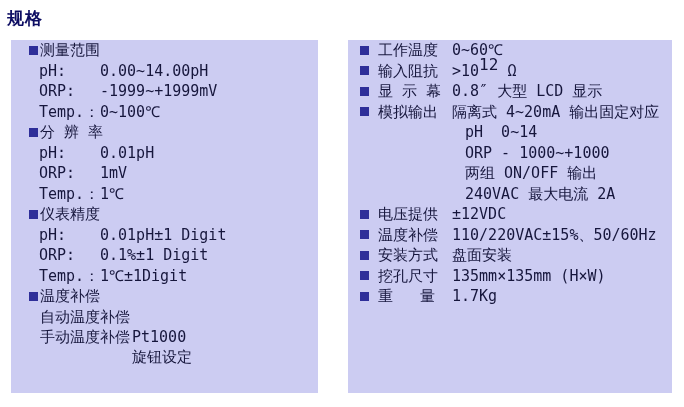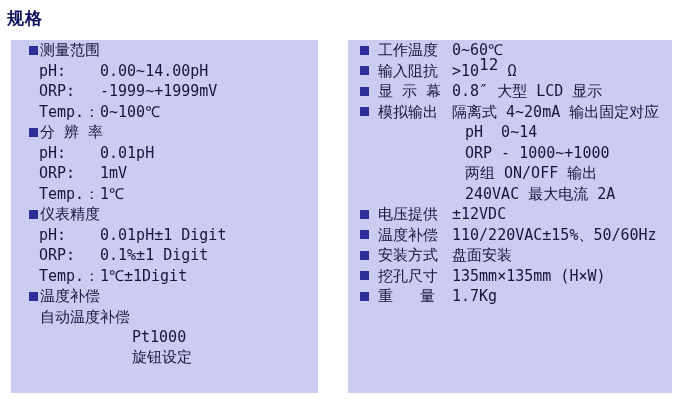--- a/index.html
+++ b/index.html
@@ -40,21 +40,21 @@
       <div class="row row-section"><span class="bullet-sq"></span><span class="abs sec-label">分 辨 率</span></div>
       <div class="row row-kv"><span class="abs key">pH:</span><span class="abs val">0.01pH</span></div>
       <div class="row row-kv"><span class="abs key">ORP:</span><span class="abs val">1mV</span></div>
       <div class="row row-kv"><span class="abs key">Temp.：</span><span class="abs val">1℃</span></div>
       <div class="row row-section"><span class="bullet-sq"></span><span class="abs sec-label">仪表精度</span></div>
       <div class="row row-kv"><span class="abs key">pH:</span><span class="abs val">0.01pH±1 Digit</span></div>
       <div class="row row-kv"><span class="abs key">ORP:</span><span class="abs val">0.1%±1 Digit</span></div>
       <div class="row row-kv"><span class="abs key">Temp.：</span><span class="abs val">1℃±1Digit</span></div>
       <div class="row row-section"><span class="bullet-sq"></span><span class="abs sec-label">温度补偿</span></div>
       <div class="row row-text2"><span class="abs t2-key">自动温度补偿</span><span class="abs t2-val">Pt1000</span></div>
-      <div class="row row-text2"><span class="abs t2-val">旋钮设定</span></div>
+      <div class="row row-text2"><span class="abs t2-key">手动温度补偿</span><span class="abs t2-val">旋钮设定</span></div>
     </div>
   <div class="panel panel-right" id="panel-right">
       <div class="row row-spec"><span class="bullet-sq"></span><span class="abs r-label">工作温度</span><span class="abs r-val">0~60℃</span></div>
       <div class="row row-spec"><span class="bullet-sq"></span><span class="abs r-label">输入阻抗</span><span class="abs r-val"><span>&gt;10</span><sup>12</sup><span> Ω</span></span></div>
       <div class="row row-spec"><span class="bullet-sq"></span><span class="abs r-label">显 示 幕</span><span class="abs r-val">0.8″ 大型 LCD 显示</span></div>
       <div class="row row-spec"><span class="bullet-sq"></span><span class="abs r-label">模拟输出</span><span class="abs r-val">隔离式 4~20mA 输出固定对应</span></div>
       <div class="row row-cont"><span class="abs cont-val">pH  0~14</span></div>
       <div class="row row-cont"><span class="abs cont-val">ORP - 1000~+1000</span></div>
       <div class="row row-cont"><span class="abs cont-val">两组 ON/OFF 输出</span></div>
       <div class="row row-cont"><span class="abs cont-val">240VAC 最大电流 2A</span></div>

